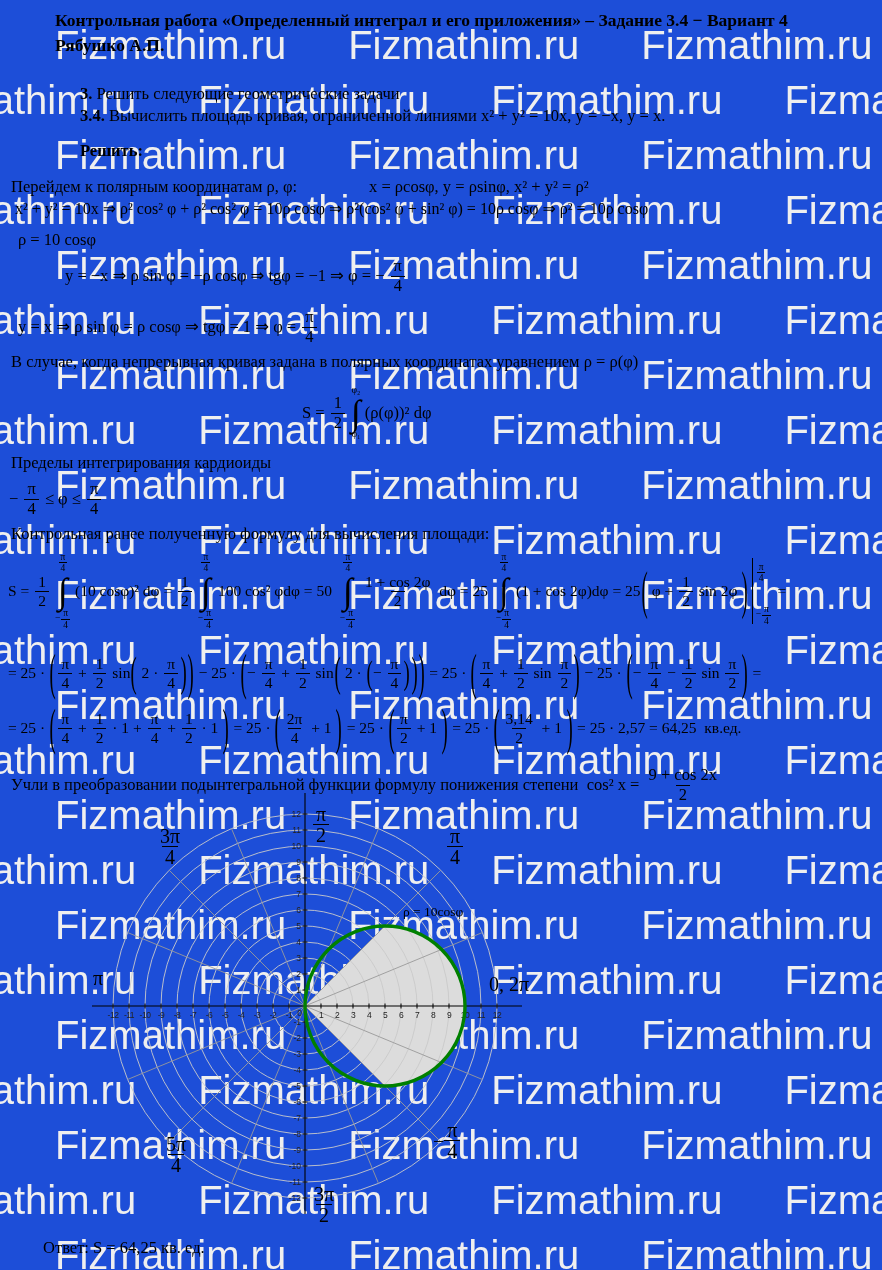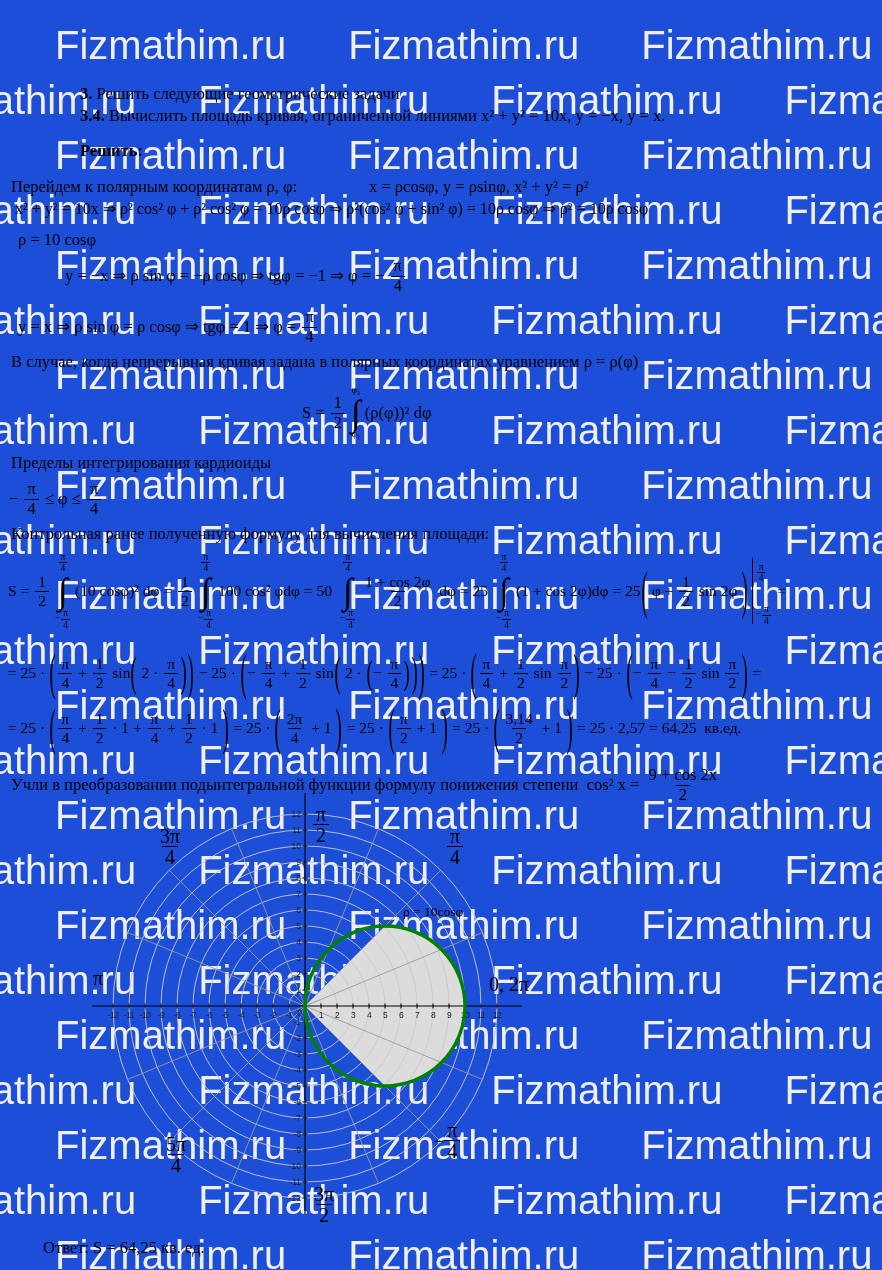--- a/index.html
+++ b/index.html
@@ -67,20 +67,24 @@
       <div class="wm-row" style="top: 850px; left: -95px;"><span>Fizmathim.ru</span><span>Fizmathim.ru</span><span>Fizmathim.ru</span><span>Fizmathim.ru</span></div>
       <div class="wm-row" style="top: 905px; left: 55px;"><span>Fizmathim.ru</span><span>Fizmathim.ru</span><span>Fizmathim.ru</span></div>
       <div class="wm-row" style="top: 960px; left: -95px;"><span>Fizmathim.ru</span><span>Fizmathim.ru</span><span>Fizmathim.ru</span><span>Fizmathim.ru</span></div>
       <div class="wm-row" style="top: 1015px; left: 55px;"><span>Fizmathim.ru</span><span>Fizmathim.ru</span><span>Fizmathim.ru</span></div>
       <div class="wm-row" style="top: 1070px; left: -95px;"><span>Fizmathim.ru</span><span>Fizmathim.ru</span><span>Fizmathim.ru</span><span>Fizmathim.ru</span></div>
       <div class="wm-row" style="top: 1125px; left: 55px;"><span>Fizmathim.ru</span><span>Fizmathim.ru</span><span>Fizmathim.ru</span></div>
       <div class="wm-row" style="top: 1180px; left: -95px;"><span>Fizmathim.ru</span><span>Fizmathim.ru</span><span>Fizmathim.ru</span><span>Fizmathim.ru</span></div>
       <div class="wm-row" style="top: 1235px; left: 55px;"><span>Fizmathim.ru</span><span>Fizmathim.ru</span><span>Fizmathim.ru</span></div>
     </div>
 
+  <div class="blk hdr" style="left:55px;top:8px;width:812px;">
+    <div>Контрольная работа «Определенный интеграл и его приложения» – Задание 3.4 − Вариант 4</div>
+    <div>Рябушко А.П.</div>
+  </div>
 
   <div class="blk para" style="left:80px;top:84px;"><span class="b">3.</span><span> Решить следующие геометрические задачи</span></div>
 
   <div class="blk para" style="left:80px;top:106px;"><span class="b">3.4.</span><span> Вычислить площадь кривая, ограниченной линиями x² + y² = 10x, y = −x, y = x.</span></div>
 
   <div class="blk para b" style="left:80px;top:141px;">Решить:</div>
 
   <div class="blk para" style="left:11px;top:177px;"><span>Перейдем к полярным координатам ρ, φ:</span><span style="margin-left:72px;">x = ρcosφ, y = ρsinφ, x² + y² = ρ²</span></div>
 
   <div class="blk para" style="left:15px;top:199px;font-size:16px;">x² + y² = 10x ⇒ ρ² cos² φ + ρ² cos² φ = 10ρ cosφ ⇒ ρ²(cos² φ + sin² φ) = 10ρ cosφ ⇒ ρ² = 10ρ cosφ</div>

